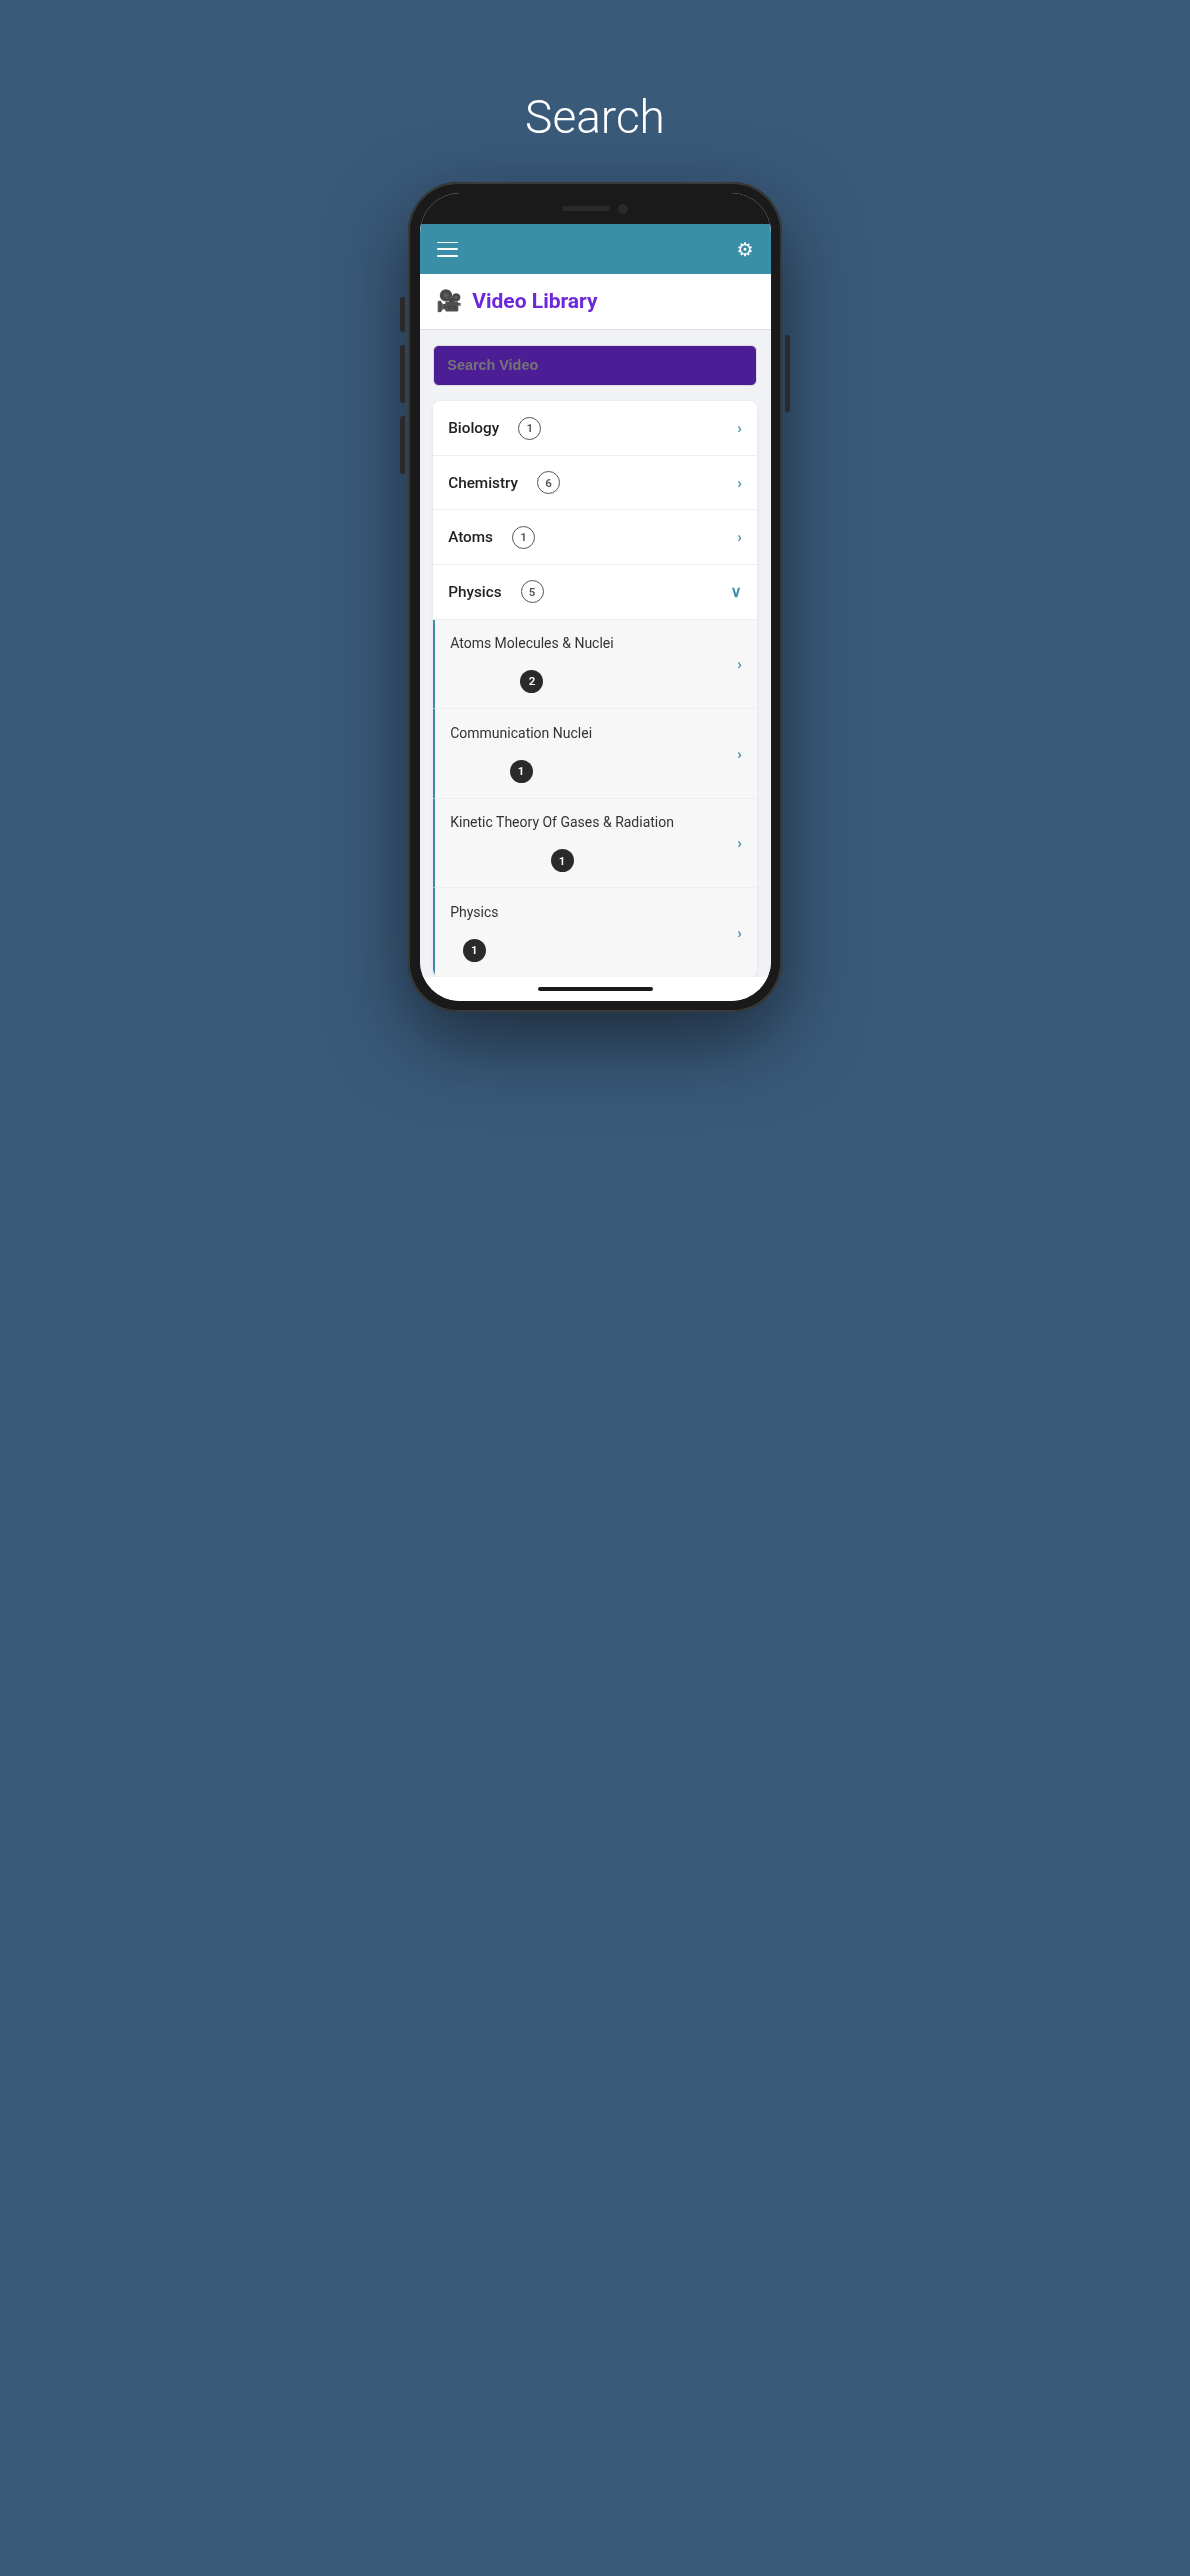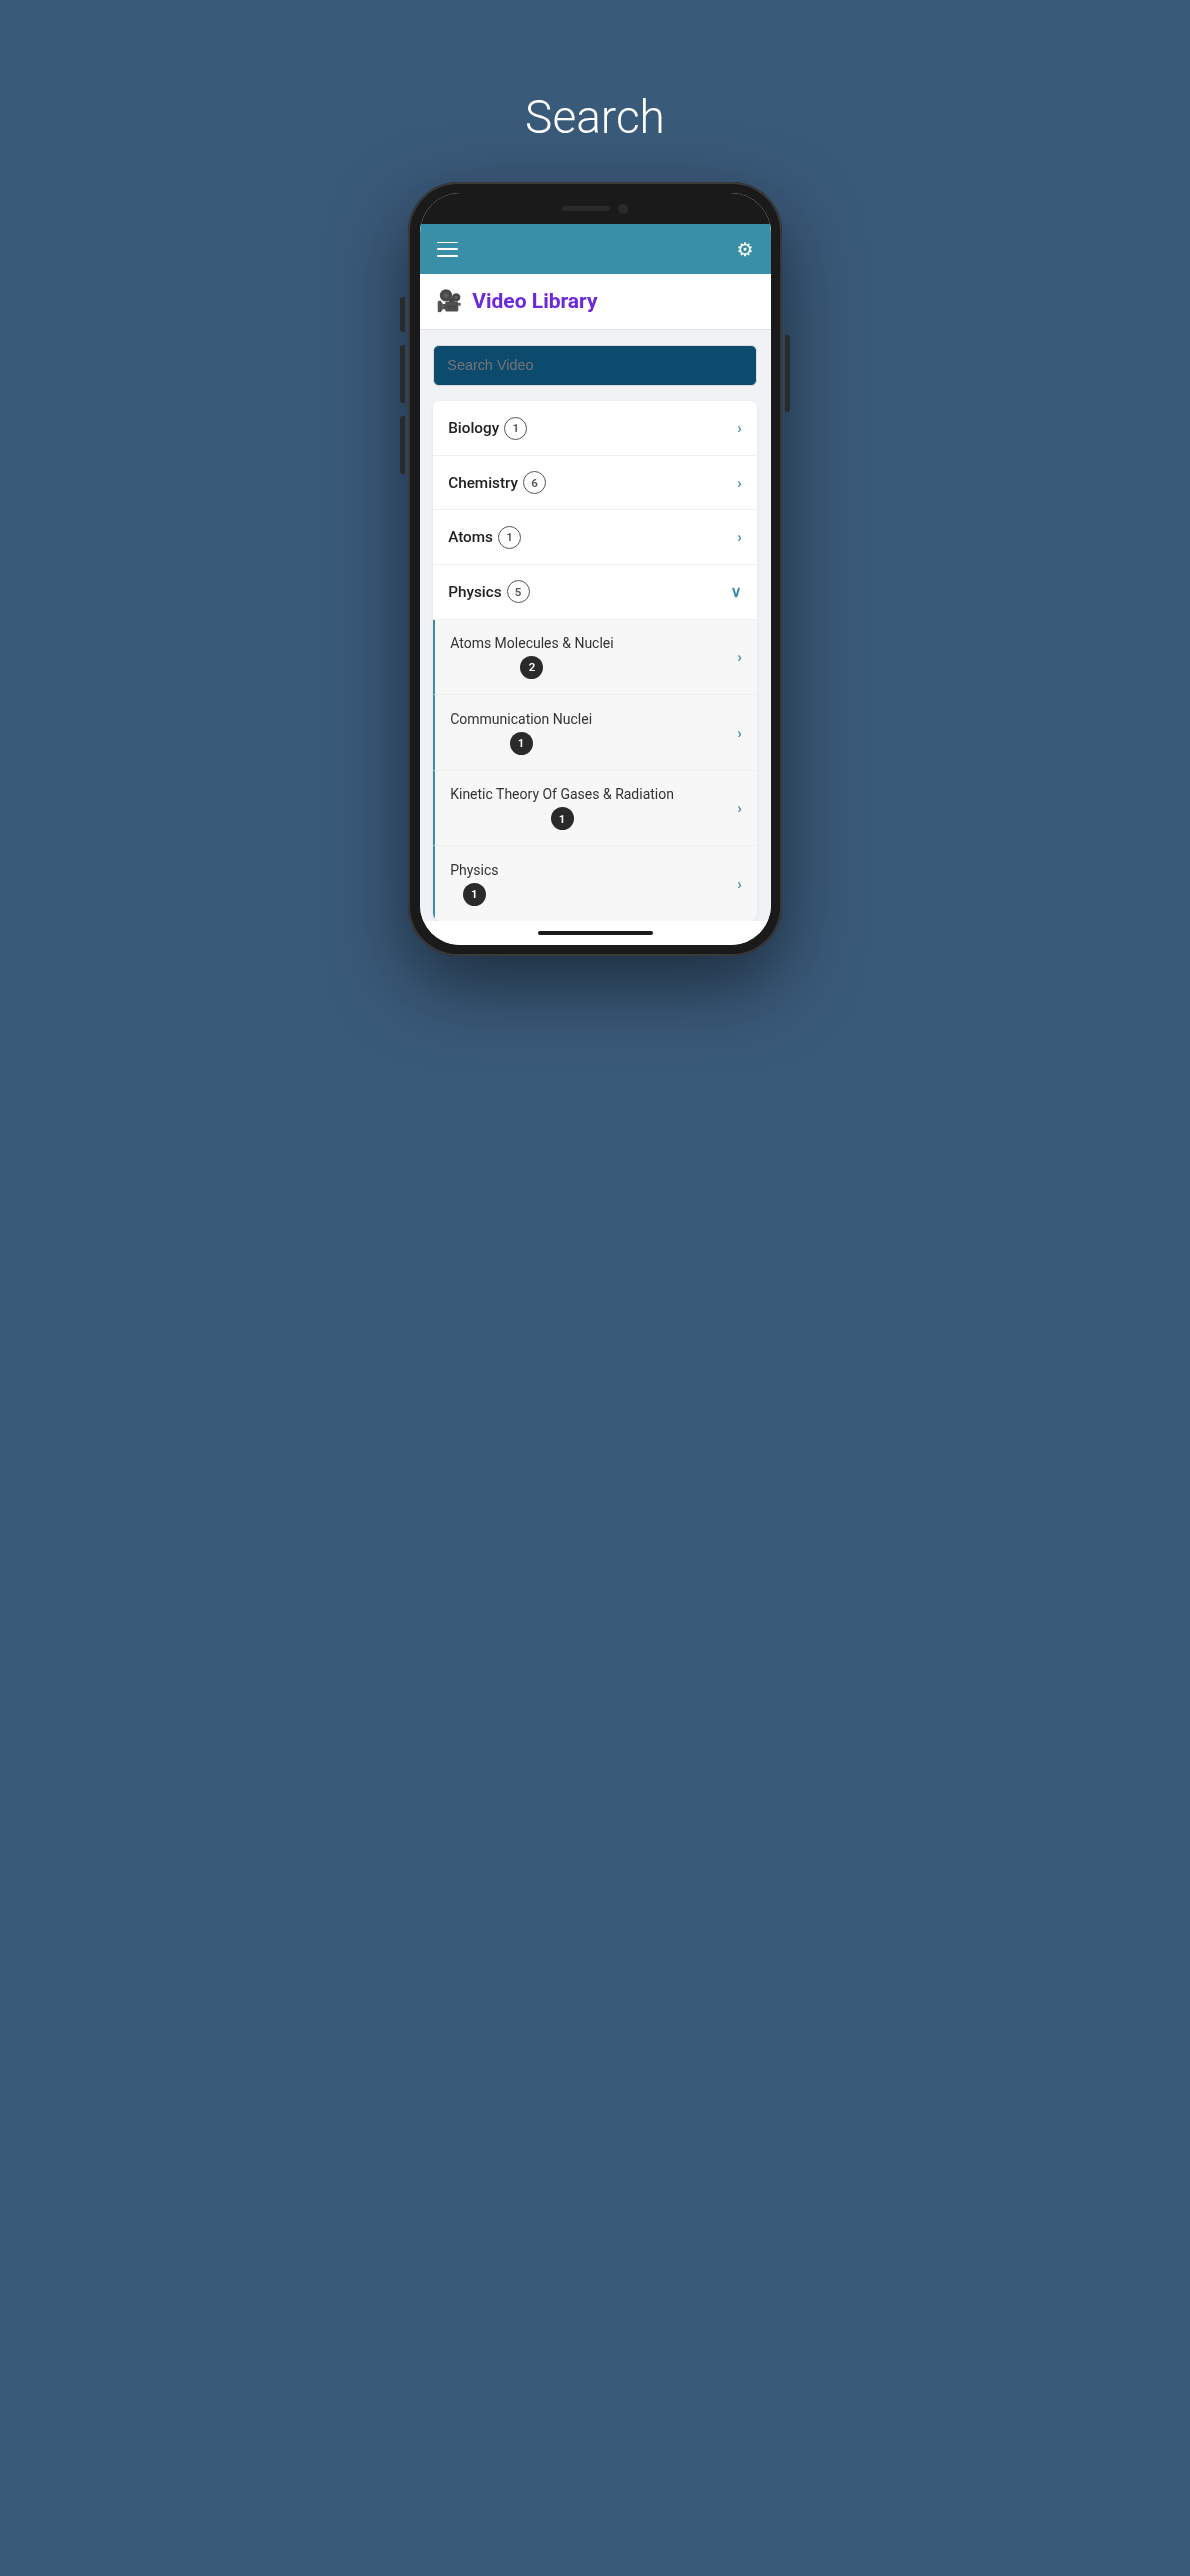--- a/index.html
+++ b/index.html
@@ -165,27 +165,28 @@
     }
 
     
     .search-area {
       background: #f0f2f5;
       padding: 15.3px 13.4px;
     }
 
     .search-input {
       width: 100%;
-      background: #0c4a6e;
+      background: #4c1d95;
       border: 1px solid #ddd;
       border-radius: 5.8px;
       padding: 11.5px 13.4px;
       font-size: 14.4px;
       color: #999;
       outline: none;
+      font-weight: bold;
     }
 
     
     .list-container {
       background: white;
       margin: 0 13.4px;
       border-radius: 7.7px;
       overflow: hidden;
       box-shadow: 0 1px 3.8px rgba(0,0,0,0.08);
     }
@@ -199,21 +200,21 @@
       background: white;
       cursor: pointer;
     }
     .list-item:last-child {
       border-bottom: none;
     }
 
     .list-item-left {
       display: flex;
       align-items: center;
-      gap: 5px;
+      gap: 19px;
       font-size: 15.3px;
       color: #222;
       font-weight: 500;
       text-align: center;
     }
 
     .badge {
       display: inline-flex;
       align-items: center;
       justify-content: center;

